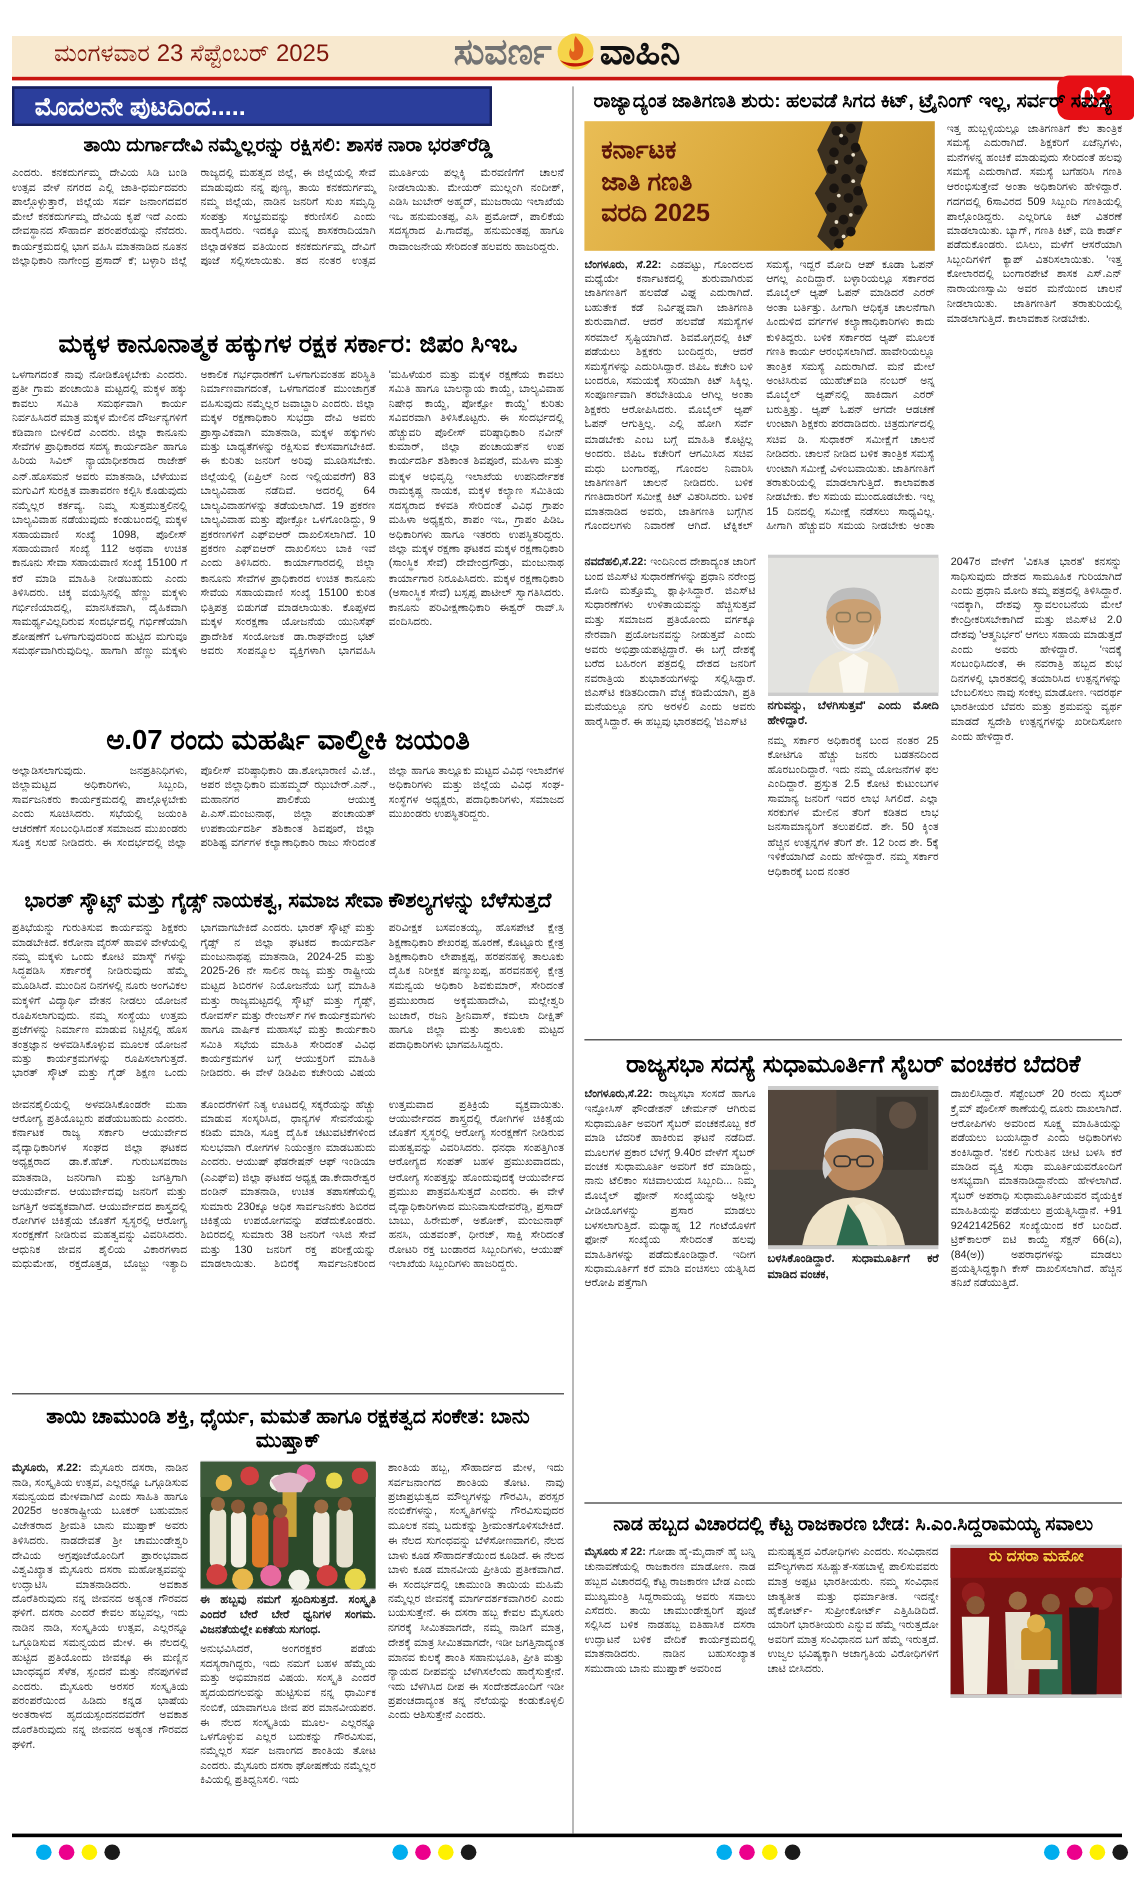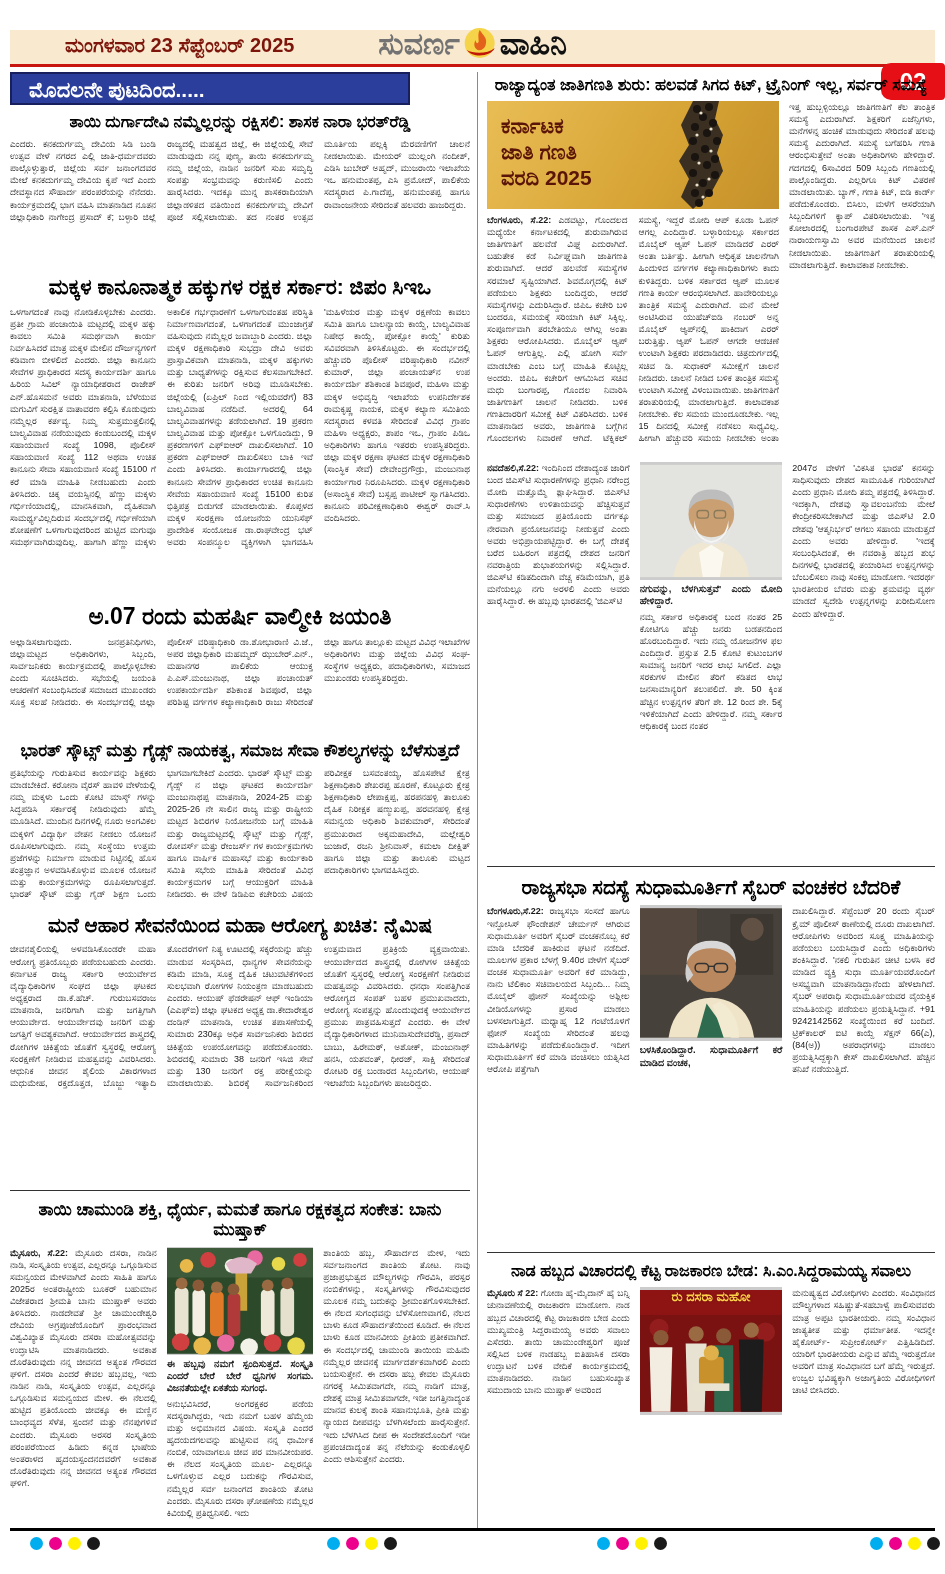--- a/index.html
+++ b/index.html
@@ -1,21 +1,21 @@
 <!DOCTYPE html>
 <html><head>
 <meta charset="utf-8">
 <style>
   html,body{margin:0;padding:0;background:#fff;}
   .page{position:relative;width:945px;height:1574px;background:#ffffff;overflow:hidden;
         font-family:"Liberation Sans",sans-serif;color:#1a1a1a;}
   
   .band{position:absolute;left:10px;top:30px;width:925px;height:34px;background:#f8e9cf;}
   .band-rule{position:absolute;left:10px;top:64px;width:925px;height:3px;background:#c9150f;}
-  .date-text{position:absolute;left:45px;top:34px;font-size:20px;font-weight:bold;color:#7e150b;margin-left:20px;}
+  .date-text{position:absolute;left:45px;top:34px;font-size:20px;font-weight:normal;color:#7e150b;}
   .masthead{position:absolute;left:50%;top:26px;transform:translateX(-50%);display:flex;align-items:center;gap:2px;}
   .mh-red{font-size:30px;font-weight:bold;color:#737373;}
   .mh-black{font-size:30px;font-weight:bold;color:#111;}
   .mh-logo{width:36px;height:36px;display:inline-block;}
   .badge{position:absolute;right:0px;top:28px;width:64px;height:37px;background:#e60f15;
          border-radius:10px 4px 4px 10px;color:#fff;font-size:24px;font-weight:bold;
          display:flex;align-items:center;justify-content:center;margin-top:35px;}
   
   .half-left{position:absolute;left:10px;top:72px;width:460px;}
   .half-right{position:absolute;left:487px;top:72px;width:448px;}
@@ -91,21 +91,20 @@
       <div class="headline h23">ಅ.07 ರಂದು ಮಹರ್ಷಿ ವಾಲ್ಮೀಕಿ ಜಯಂತಿ</div>
       <div class="body3" style="height:96px">ಅಲ್ಲಾಡಿಸಲಾಗುವುದು. ಜನಪ್ರತಿನಿಧಿಗಳು, ಜಿಲ್ಲಾಮಟ್ಟದ ಅಧಿಕಾರಿಗಳು, ಸಿಬ್ಬಂದಿ, ಸಾರ್ವಜನಿಕರು ಕಾರ್ಯಕ್ರಮದಲ್ಲಿ ಪಾಲ್ಗೊಳ್ಳಬೇಕು ಎಂದು ಸೂಚಿಸಿದರು. ಸಭೆಯಲ್ಲಿ ಜಯಂತಿ ಆಚರಣೆಗೆ ಸಂಬಂಧಿಸಿದಂತೆ ಸಮಾಜದ ಮುಖಂಡರು ಸೂಕ್ತ ಸಲಹೆ ನೀಡಿದರು. ಈ ಸಂದರ್ಭದಲ್ಲಿ ಜಿಲ್ಲಾ ಪೊಲೀಸ್ ವರಿಷ್ಠಾಧಿಕಾರಿ ಡಾ.ಶೋಭಾರಾಣಿ ವಿ.ಜೆ., ಅಪರ ಜಿಲ್ಲಾಧಿಕಾರಿ ಮಹಮ್ಮದ್ ಝುಬೇರ್.ಎನ್., ಮಹಾನಗರ ಪಾಲಿಕೆಯ ಆಯುಕ್ತ ಪಿ.ಎಸ್.ಮಂಜುನಾಥ, ಜಿಲ್ಲಾ ಪಂಚಾಯತ್ ಉಪಕಾರ್ಯದರ್ಶಿ ಶಶಿಕಾಂತ ಶಿವಪೂರೆ, ಜಿಲ್ಲಾ ಪರಿಶಿಷ್ಟ ವರ್ಗಗಳ ಕಲ್ಯಾಣಾಧಿಕಾರಿ ರಾಜು ಸೇರಿದಂತೆ ಜಿಲ್ಲಾ ಹಾಗೂ ತಾಲ್ಲೂಕು ಮಟ್ಟದ ವಿವಿಧ ಇಲಾಖೆಗಳ ಅಧಿಕಾರಿಗಳು ಮತ್ತು ಜಿಲ್ಲೆಯ ವಿವಿಧ ಸಂಘ-ಸಂಸ್ಥೆಗಳ ಅಧ್ಯಕ್ಷರು, ಪದಾಧಿಕಾರಿಗಳು, ಸಮಾಜದ ಮುಖಂಡರು ಉಪಸ್ಥಿತರಿದ್ದರು.</div>
     </div>
 
     <div class="art">
       <div class="headline h17">ಭಾರತ್ ಸ್ಕೌಟ್ಸ್ ಮತ್ತು ಗೈಡ್ಸ್ ನಾಯಕತ್ವ, ಸಮಾಜ ಸೇವಾ ಕೌಶಲ್ಯಗಳನ್ನು ಬೆಳೆಸುತ್ತದೆ</div>
       <div class="body3" style="height:138px">ಪ್ರತಿಭೆಯನ್ನು ಗುರುತಿಸುವ ಕಾರ್ಯವನ್ನು ಶಿಕ್ಷಕರು ಮಾಡಬೇಕಿದೆ. ಕರೋನಾ ವೈರಸ್ ಹಾವಳಿ ವೇಳೆಯಲ್ಲಿ ನಮ್ಮ ಮಕ್ಕಳು ಒಂದು ಕೋಟಿ ಮಾಸ್ಕ್ ಗಳನ್ನು ಸಿದ್ಧಪಡಿಸಿ ಸರ್ಕಾರಕ್ಕೆ ನೀಡಿರುವುದು ಹೆಮ್ಮೆ ಮೂಡಿಸಿದೆ. ಮುಂದಿನ ದಿನಗಳಲ್ಲಿ ನೂರು ಅಂಗವಿಕಲ ಮಕ್ಕಳಿಗೆ ವಿದ್ಯಾರ್ಥಿ ವೇತನ ನೀಡಲು ಯೋಜನೆ ರೂಪಿಸಲಾಗುವುದು. ನಮ್ಮ ಸಂಸ್ಥೆಯು ಉತ್ತಮ ಪ್ರಜೆಗಳನ್ನು ನಿರ್ಮಾಣ ಮಾಡುವ ನಿಟ್ಟಿನಲ್ಲಿ ಹೊಸ ತಂತ್ರಜ್ಞಾನ ಅಳವಡಿಸಿಕೊಳ್ಳುವ ಮೂಲಕ ಯೋಜನೆ ಮತ್ತು ಕಾರ್ಯಕ್ರಮಗಳನ್ನು ರೂಪಿಸಲಾಗುತ್ತದೆ. ಭಾರತ್ ಸ್ಕೌಟ್ ಮತ್ತು ಗೈಡ್ ಶಿಕ್ಷಣ ಒಂದು ಭಾಗವಾಗಬೇಕಿದೆ ಎಂದರು. ಭಾರತ್ ಸ್ಕೌಟ್ಸ್ ಮತ್ತು ಗೈಡ್ಸ್ ನ ಜಿಲ್ಲಾ ಘಟಕದ ಕಾರ್ಯದರ್ಶಿ ಮಂಜುನಾಥಪ್ಪ ಮಾತನಾಡಿ, 2024-25 ಮತ್ತು 2025-26 ನೇ ಸಾಲಿನ ರಾಜ್ಯ ಮತ್ತು ರಾಷ್ಟ್ರೀಯ ಮಟ್ಟದ ಶಿಬಿರಗಳ ನಿಯೋಜನೆಯ ಬಗ್ಗೆ ಮಾಹಿತಿ ಮತ್ತು ರಾಜ್ಯಮಟ್ಟದಲ್ಲಿ ಸ್ಕೌಟ್ಸ್ ಮತ್ತು ಗೈಡ್ಸ್, ರೋವರ್ಸ್ ಮತ್ತು ರೇಂಜರ್ಸ್ ಗಳ ಕಾರ್ಯಕ್ರಮಗಳು ಹಾಗೂ ವಾರ್ಷಿಕ ಮಹಾಸಭೆ ಮತ್ತು ಕಾರ್ಯಕಾರಿ ಸಮಿತಿ ಸಭೆಯ ಮಾಹಿತಿ ಸೇರಿದಂತೆ ವಿವಿಧ ಕಾರ್ಯಕ್ರಮಗಳ ಬಗ್ಗೆ ಆಯುಕ್ತರಿಗೆ ಮಾಹಿತಿ ನೀಡಿದರು. ಈ ವೇಳೆ ಡಿಡಿಪಿಐ ಕಚೇರಿಯ ವಿಷಯ ಪರಿವೀಕ್ಷಕ ಬಸವಂತಯ್ಯ, ಹೊಸಪೇಟೆ ಕ್ಷೇತ್ರ ಶಿಕ್ಷಣಾಧಿಕಾರಿ ಶೇಖರಪ್ಪ ಹೂರಣೆ, ಕೊಟ್ಟೂರು ಕ್ಷೇತ್ರ ಶಿಕ್ಷಣಾಧಿಕಾರಿ ಲೇಪಾಕ್ಷಪ್ಪ, ಹರಪನಹಳ್ಳಿ ತಾಲೂಕು ದೈಹಿಕ ನಿರೀಕ್ಷಕ ಷಣ್ಮುಖಪ್ಪ, ಹರವನಹಳ್ಳಿ ಕ್ಷೇತ್ರ ಸಮನ್ವಯ ಅಧಿಕಾರಿ ಶಿವಕುಮಾರ್, ಸೇರಿದಂತೆ ಪ್ರಮುಖರಾದ ಅಕ್ಕಮಹಾದೇವಿ, ಮಲ್ಲೇಶ್ವರಿ ಜುಜಾರೆ, ರಜನಿ ಶ್ರೀನಿವಾಸ್, ಕಮಲಾ ದೀಕ್ಷಿತ್ ಹಾಗೂ ಜಿಲ್ಲಾ ಮತ್ತು ತಾಲೂಕು ಮಟ್ಟದ ಪದಾಧಿಕಾರಿಗಳು ಭಾಗವಹಿಸಿದ್ದರು.</div>
     </div>
 
     <div class="art">
-      <div class="headline h20">ಮನೆ ಆಹಾರ ಸೇವನೆಯಿಂದ ಮಹಾ ಆರೋಗ್ಯ ಖಚಿತ: ನೈಮಿಷ</div>
       <div class="body3" style="height:238px">ಜೀವನಶೈಲಿಯಲ್ಲಿ ಅಳವಡಿಸಿಕೊಂಡರೇ ಮಹಾ ಆರೋಗ್ಯ ಪ್ರತಿಯೊಬ್ಬರು ಪಡೆಯಬಹುದು ಎಂದರು. ಕರ್ನಾಟಕ ರಾಜ್ಯ ಸರ್ಕಾರಿ ಆಯುರ್ವೇದ ವೈದ್ಯಾಧಿಕಾರಿಗಳ ಸಂಘದ ಜಿಲ್ಲಾ ಘಟಕದ ಅಧ್ಯಕ್ಷರಾದ ಡಾ.ಕೆ.ಹೆಚ್. ಗುರುಬಸವರಾಜ ಮಾತನಾಡಿ, ಜನರಿಗಾಗಿ ಮತ್ತು ಜಗತ್ತಿಗಾಗಿ ಆಯುರ್ವೇದ. ಆಯುರ್ವೇದವು ಜನರಿಗೆ ಮತ್ತು ಜಗತ್ತಿಗೆ ಅವಶ್ಯಕವಾಗಿದೆ. ಆಯುರ್ವೇದದ ಶಾಸ್ತ್ರದಲ್ಲಿ ರೋಗಿಗಳ ಚಿಕಿತ್ಸೆಯ ಜೊತೆಗೆ ಸ್ವಸ್ಥರಲ್ಲಿ ಆರೋಗ್ಯ ಸಂರಕ್ಷಣೆಗೆ ನೀಡಿರುವ ಮಹತ್ವವನ್ನು ವಿವರಿಸಿದರು. ಆಧುನಿಕ ಜೀವನ ಶೈಲಿಯ ವಿಕಾರಗಳಾದ ಮಧುಮೇಹ, ರಕ್ತದೊತ್ತಡ, ಬೊಜ್ಜು ಇತ್ಯಾದಿ ತೊಂದರೆಗಳಿಗೆ ನಿತ್ಯ ಊಟದಲ್ಲಿ ಸಕ್ಕರೆಯನ್ನು ಹೆಚ್ಚು ಮಾಡುವ ಸಂಸ್ಕರಿಸಿದ, ಧಾನ್ಯಗಳ ಸೇವನೆಯನ್ನು ಕಡಿಮೆ ಮಾಡಿ, ಸೂಕ್ತ ದೈಹಿಕ ಚಟುವಟಿಕೆಗಳಿಂದ ಸುಲಭವಾಗಿ ರೋಗಗಳ ನಿಯಂತ್ರಣ ಮಾಡಬಹುದು ಎಂದರು. ಆಯುಷ್ ಫೆಡರೇಷನ್ ಆಫ್ ಇಂಡಿಯಾ (ಎಎಫ್‌ಐ) ಜಿಲ್ಲಾ ಘಟಕದ ಅಧ್ಯಕ್ಷ ಡಾ.ಕೇದಾರೇಶ್ವರ ದಂಡಿನ್ ಮಾತನಾಡಿ, ಉಚಿತ ತಪಾಸಣೆಯಲ್ಲಿ ಸುಮಾರು 230ಕ್ಕೂ ಅಧಿಕ ಸಾರ್ವಜನಿಕರು ಶಿಬಿರದ ಚಿಕಿತ್ಸೆಯ ಉಪಯೋಗವನ್ನು ಪಡೆದುಕೊಂಡರು. ಶಿಬಿರದಲ್ಲಿ ಸುಮಾರು 38 ಜನರಿಗೆ ಇಸಿಜಿ ಸೇವೆ ಮತ್ತು 130 ಜನರಿಗೆ ರಕ್ತ ಪರೀಕ್ಷೆಯನ್ನು ಮಾಡಲಾಯಿತು. ಶಿಬಿರಕ್ಕೆ ಸಾರ್ವಜನಿಕರಿಂದ ಉತ್ತಮವಾದ ಪ್ರತಿಕ್ರಿಯೆ ವ್ಯಕ್ತವಾಯಿತು. ಆಯುರ್ವೇದದ ಶಾಸ್ತ್ರದಲ್ಲಿ ರೋಗಿಗಳ ಚಿಕಿತ್ಸೆಯ ಜೊತೆಗೆ ಸ್ವಸ್ಥರಲ್ಲಿ ಆರೋಗ್ಯ ಸಂರಕ್ಷಣೆಗೆ ನೀಡಿರುವ ಮಹತ್ವವನ್ನು ವಿವರಿಸಿದರು. ಧನಧಾ ಸಂಪತ್ತಿಗಿಂತ ಆರೋಗ್ಯದ ಸಂಪತ್ ಬಹಳ ಪ್ರಮುಖವಾದದು, ಆರೋಗ್ಯ ಸಂಪತ್ತನ್ನು ಹೊಂದುವುದಕ್ಕೆ ಆಯುರ್ವೇದ ಪ್ರಮುಖ ಪಾತ್ರವಹಿಸುತ್ತದೆ ಎಂದರು. ಈ ವೇಳೆ ವೈದ್ಯಾಧಿಕಾರಿಗಳಾದ ಮುನಿವಾಸುದೇವರೆಡ್ಡಿ, ಪ್ರಸಾದ್ ಬಾಬು, ಹಿರೇಮಠ್, ಅಶೋಕ್, ಮಂಜುನಾಥ್ ಹನಸಿ, ಯಶವಂತ್, ಧೀರಜ್, ಸಾಕ್ಷಿ ಸೇರಿದಂತೆ ರೋಟರಿ ರಕ್ತ ಬಂಡಾರದ ಸಿಬ್ಬಂದಿಗಳು, ಆಯುಷ್ ಇಲಾಖೆಯ ಸಿಬ್ಬಂದಿಗಳು ಹಾಜರಿದ್ದರು.</div>
     </div>
 
     <div class="art sep-top">
       <div class="headline h17">ತಾಯಿ ಚಾಮುಂಡಿ ಶಕ್ತಿ, ಧೈರ್ಯ, ಮಮತೆ ಹಾಗೂ ರಕ್ಷಕತ್ವದ ಸಂಕೇತ: ಬಾನು ಮುಷ್ತಾಕ್</div>
       <div class="cols" style="height:300px;overflow:hidden">
         <div class="col body1">
           <b class="dl">ಮೈಸೂರು, ಸೆ.22:</b>
           <span>ಮೈಸೂರು ದಸರಾ, ನಾಡಿನ ನಾಡಿ, ಸಂಸ್ಕೃತಿಯ ಉತ್ಸವ, ಎಲ್ಲರನ್ನೂ ಒಗ್ಗೂಡಿಸುವ ಸಮನ್ವಯದ ಮೇಳವಾಗಿದೆ ಎಂದು ಸಾಹಿತಿ ಹಾಗೂ 2025ರ ಅಂತರಾಷ್ಟ್ರೀಯ ಬೂಕರ್ ಬಹುಮಾನ ವಿಜೇತರಾದ ಶ್ರೀಮತಿ ಬಾನು ಮುಷ್ತಾಕ್ ಅವರು ತಿಳಿಸಿದರು. ನಾಡದೇವತೆ ಶ್ರೀ ಚಾಮುಂಡೇಶ್ವರಿ ದೇವಿಯ ಅಗ್ರಪೂಜೆಯೊಂದಿಗೆ ಪ್ರಾರಂಭವಾದ ವಿಶ್ವವಿಖ್ಯಾತ ಮೈಸೂರು ದಸರಾ ಮಹೋತ್ಸವವನ್ನು ಉದ್ಘಾಟಿಸಿ ಮಾತನಾಡಿದರು. ಅವಕಾಶ ದೊರೆತಿರುವುದು ನನ್ನ ಜೀವನದ ಅತ್ಯಂತ ಗೌರವದ ಘಳಿಗೆ. ದಸರಾ ಎಂದರೆ ಕೇವಲ ಹಬ್ಬವಲ್ಲ, ಇದು ನಾಡಿನ ನಾಡಿ, ಸಂಸ್ಕೃತಿಯ ಉತ್ಸವ, ಎಲ್ಲರನ್ನೂ ಒಗ್ಗೂಡಿಸುವ ಸಮನ್ವಯದ ಮೇಳ. ಈ ನೆಲದಲ್ಲಿ ಹುಟ್ಟಿದ ಪ್ರತಿಯೊಂದು ಜೀವಕ್ಕೂ ಈ ಮಣ್ಣಿನ ಬಾಂಧವ್ಯದ ಸೆಳೆತ, ಸ್ಪಂದನೆ ಮತ್ತು ನೆನಪುಗಳಿವೆ ಎಂದರು. ಮೈಸೂರು ಅರಸರ ಸಂಸ್ಕೃತಿಯ ಪರಂಪರೆಯಿಂದ ಹಿಡಿದು ಕನ್ನಡ ಭಾಷೆಯ ಅಂತರಾಳದ ಹೃದಯಸ್ಪಂದನದವರೆಗೆ ಅವಕಾಶ ದೊರೆತಿರುವುದು ನನ್ನ ಜೀವನದ ಅತ್ಯಂತ ಗೌರವದ ಘಳಿಗೆ.</span>
         </div>
@@ -268,20 +267,21 @@
       </div>
     </div>
 
     <div class="art sep-top">
       <div class="headline h16">ನಾಡ ಹಬ್ಬದ ವಿಚಾರದಲ್ಲಿ ಕೆಟ್ಟ ರಾಜಕಾರಣ ಬೇಡ: ಸಿ.ಎಂ.ಸಿದ್ದರಾಮಯ್ಯ ಸವಾಲು</div>
       <div class="cols" style="height:198px;overflow:hidden">
         <div class="col body1">
           <b class="dl">ಮೈಸೂರು ಸೆ 22:</b>
           <span>ಗೋಡಾ ಹೈ-ಮೈದಾನ್ ಹೈ ಬನ್ನಿ ಚುನಾವಣೆಯಲ್ಲಿ ರಾಜಕಾರಣ ಮಾಡೋಣ. ನಾಡ ಹಬ್ಬದ ವಿಚಾರದಲ್ಲಿ ಕೆಟ್ಟ ರಾಜಕಾರಣ ಬೇಡ ಎಂದು ಮುಖ್ಯಮಂತ್ರಿ ಸಿದ್ದರಾಮಯ್ಯ ಅವರು ಸವಾಲು ಎಸೆದರು. ತಾಯಿ ಚಾಮುಂಡೇಶ್ವರಿಗೆ ಪೂಜೆ ಸಲ್ಲಿಸಿದ ಬಳಿಕ ನಾಡಹಬ್ಬ ಐತಿಹಾಸಿಕ ದಸರಾ ಉದ್ಘಾಟನೆ ಬಳಿಕ ವೇದಿಕೆ ಕಾರ್ಯಕ್ರಮದಲ್ಲಿ ಮಾತನಾಡಿದರು. ನಾಡಿನ ಬಹುಸಂಖ್ಯಾತ ಸಮುದಾಯ ಬಾನು ಮುಷ್ತಾಕ್ ಅವರಿಂದ</span>
         </div>
+        <div class="col body1">ಮನುಷ್ಯತ್ವದ ವಿರೋಧಿಗಳು ಎಂದರು. ಸಂವಿಧಾನದ ಮೌಲ್ಯಗಳಾದ ಸಹಿಷ್ಣುತೆ-ಸಹಬಾಳ್ವೆ ಪಾಲಿಸುವವರು ಮಾತ್ರ ಅಪ್ಪಟ ಭಾರತೀಯರು. ನಮ್ಮ ಸಂವಿಧಾನ ಜಾತ್ಯತೀತ ಮತ್ತು ಧರ್ಮಾತೀತ. ಇದನ್ನೇ ಹೈಕೋರ್ಟ್- ಸುಪ್ರೀಂಕೋರ್ಟ್ ಎತ್ತಿಹಿಡಿದಿದೆ. ಯಾರಿಗೆ ಭಾರತೀಯರು ಎನ್ನುವ ಹೆಮ್ಮೆ ಇರುತ್ತದೋ ಅವರಿಗೆ ಮಾತ್ರ ಸಂವಿಧಾನದ ಬಗೆ ಹೆಮ್ಮೆ ಇರುತ್ತದೆ. ಉಜ್ವಲ ಭವಿಷ್ಯಕ್ಕಾಗಿ ಅಜಾಗೃತಿಯ ವಿರೋಧಿಗಳಿಗೆ ಚಾಟಿ ಬೀಸಿದರು.</div>
         <div class="col">
           <div class="photo-wrap">
             <svg class="photo" viewBox="0 0 150 128" width="150" height="128">
               <rect width="150" height="128" fill="#7a1212"></rect>
               <rect y="0" width="150" height="26" fill="#8e1414"></rect>
               <circle cx="20" cy="40" r="10" fill="#9a2020" opacity="0.8"></circle>
               <circle cx="132" cy="44" r="10" fill="#9a2020" opacity="0.8"></circle>
               <path d="M10 60 L34 60 L32 128 L12 128 Z" fill="#f2ede0"></path>
               <circle cx="22" cy="50" r="8" fill="#8a5a38"></circle>
               <path d="M48 56 L70 56 L68 128 L50 128 Z" fill="#e8e2d2"></path>
@@ -290,21 +290,20 @@
               <circle cx="88" cy="48" r="8" fill="#8a5a38"></circle>
               <path d="M104 52 L130 52 L128 128 L106 128 Z" fill="#1c1c1c"></path>
               <circle cx="117" cy="42" r="8" fill="#9a6a42"></circle>
               <rect x="62" y="70" width="26" height="30" rx="4" fill="#c9912c"></rect>
               <circle cx="75" cy="66" r="8" fill="#e0b14b"></circle>
               <rect x="56" y="98" width="38" height="8" fill="#e9e4d2"></rect>
             </svg>
             <div class="photo-banner">ರು ದಸರಾ ಮಹೋ</div>
           </div>
         </div>
-        <div class="col body1">ಮನುಷ್ಯತ್ವದ ವಿರೋಧಿಗಳು ಎಂದರು. ಸಂವಿಧಾನದ ಮೌಲ್ಯಗಳಾದ ಸಹಿಷ್ಣುತೆ-ಸಹಬಾಳ್ವೆ ಪಾಲಿಸುವವರು ಮಾತ್ರ ಅಪ್ಪಟ ಭಾರತೀಯರು. ನಮ್ಮ ಸಂವಿಧಾನ ಜಾತ್ಯತೀತ ಮತ್ತು ಧರ್ಮಾತೀತ. ಇದನ್ನೇ ಹೈಕೋರ್ಟ್- ಸುಪ್ರೀಂಕೋರ್ಟ್ ಎತ್ತಿಹಿಡಿದಿದೆ. ಯಾರಿಗೆ ಭಾರತೀಯರು ಎನ್ನುವ ಹೆಮ್ಮೆ ಇರುತ್ತದೋ ಅವರಿಗೆ ಮಾತ್ರ ಸಂವಿಧಾನದ ಬಗೆ ಹೆಮ್ಮೆ ಇರುತ್ತದೆ. ಉಜ್ವಲ ಭವಿಷ್ಯಕ್ಕಾಗಿ ಅಜಾಗೃತಿಯ ವಿರೋಧಿಗಳಿಗೆ ಚಾಟಿ ಬೀಸಿದರು.</div>
       </div>
 
     </div>
   </div>
 
   <div class="bottom-rule"></div>
   <div class="regmarks" style="left:30px">
     <span class="dot c"></span>
       <span class="dot m"></span>
       <span class="dot y"></span>

